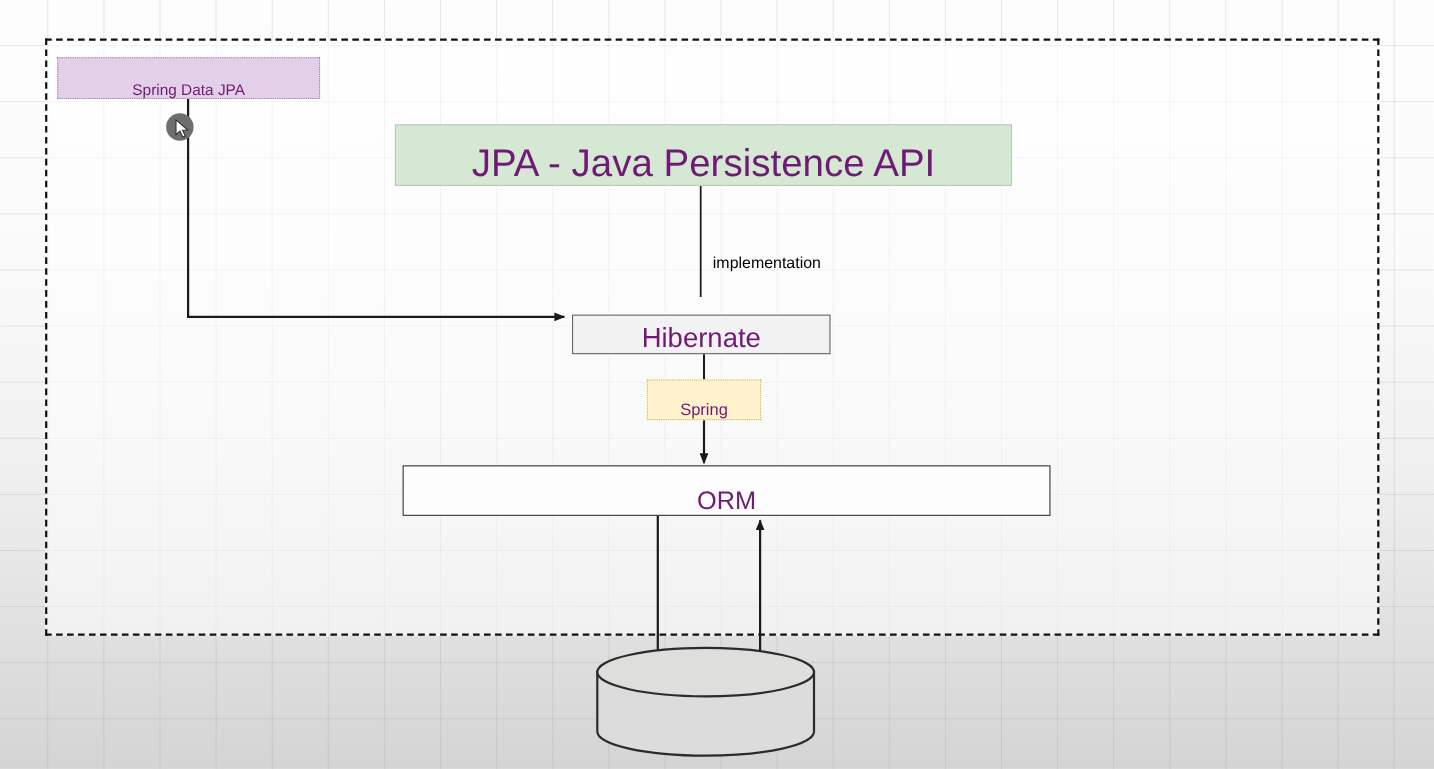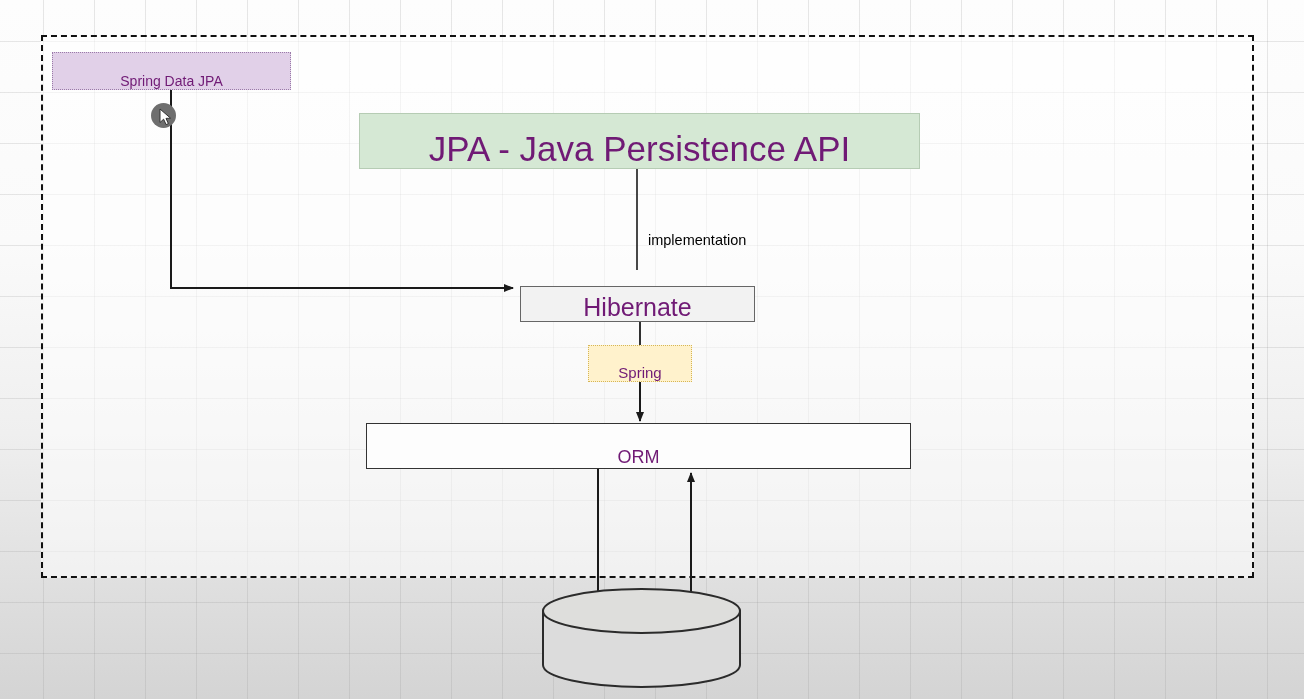--- a/index.html
+++ b/index.html
@@ -82,25 +82,25 @@
     top: 345px;
     width: 104px;
     height: 37px;
     background: #fff2cc;
     border: 1px dotted #d6b656;
     font-size: 15px;
   }
   #node-orm {
     left: 366px;
     top: 423px;
-    width: 545px;
+    width: 589px;
     height: 46px;
     background: #fdfdfd;
     border: 1px solid #333333;
-    font-size: 18px;
+    font-size: 23px;
   }
   #label-implementation {
     position: absolute;
     left: 648px;
     top: 208px;
     font-size: 14.5px;
     color: #000000;
     white-space: nowrap;
     margin-top: 24px;
   }

